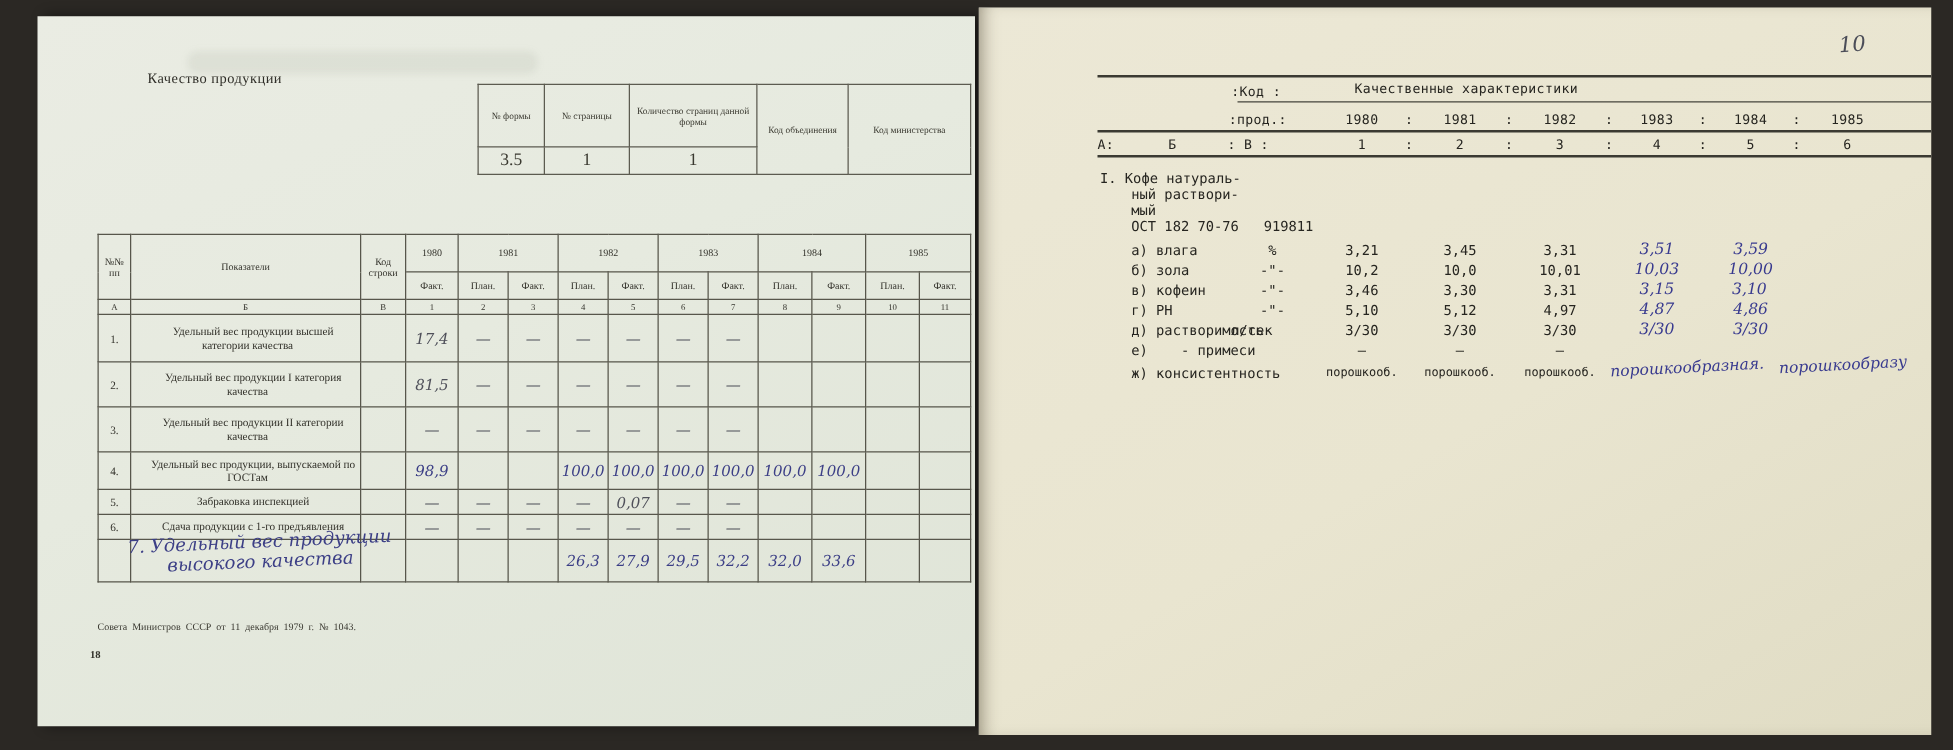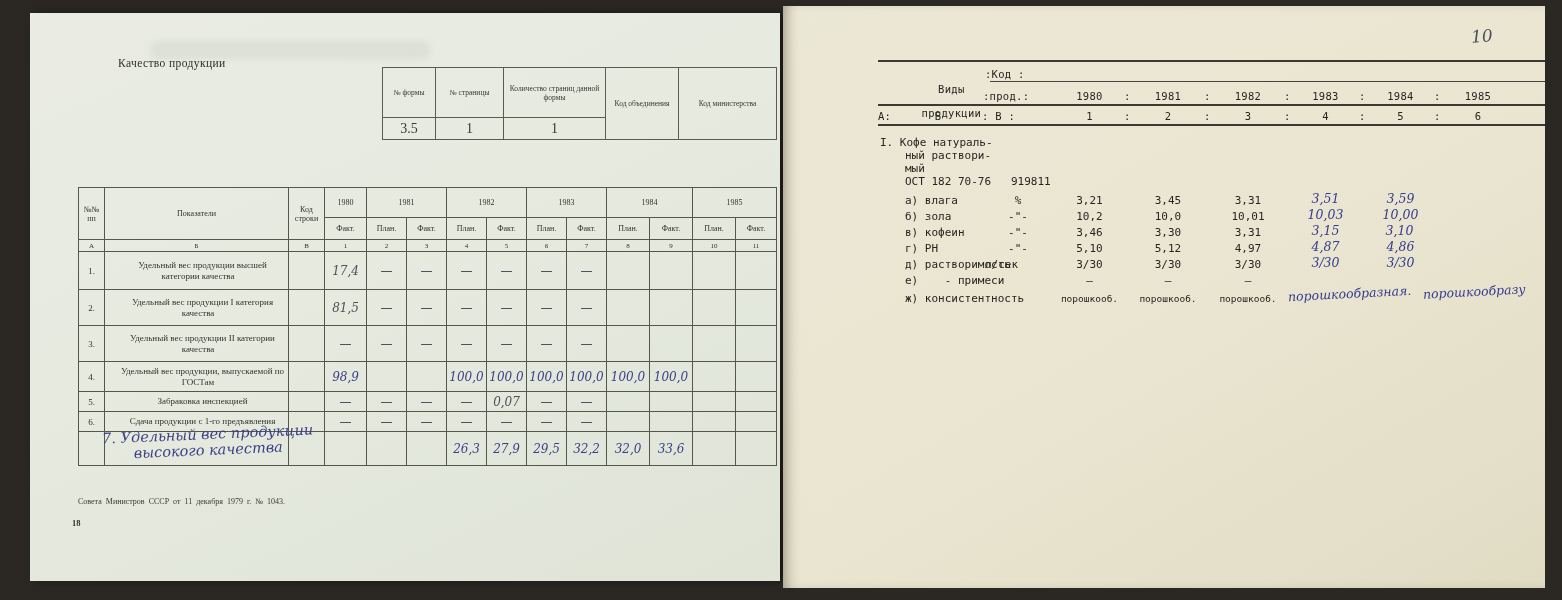--- a/index.html
+++ b/index.html
@@ -307,26 +307,23 @@
 
 <div class="page page-right">
   <div class="rp-num">10</div>
 
   <div class="rt">
     <div class="hrule" style="top:0;"></div>
     <div class="hrule" style="top:44px;"></div>
     <div class="hrule" style="top:64px;"></div>
     <div class="thinrule" style="top:21px;left:112px;width:555px;"></div>
 
-    <div class="abs hd ctr" style="left:0;top:11px;width:107px;">
-      <span>Виды</span><br>
-      <span>продукции</span>
-    </div>
     <div class="abs hd" style="left:107px;top:8px;">:Код :</div>
     <div class="abs hd" style="left:105px;top:30px;">:прод.:</div>
+    <div class="abs hd ctr" style="left:130px;top:5px;width:330px;">Качественные характеристики</div>
 
     <div class="abs hd ctr" style="left:173px;top:30px;width:77px;">1980</div>
     <div class="abs hd ctr" style="left:250px;top:30px;width:80px;">1981</div>
     <div class="abs hd ctr" style="left:330px;top:30px;width:80px;">1982</div>
     <div class="abs hd ctr" style="left:410px;top:30px;width:75px;">1983</div>
     <div class="abs hd ctr" style="left:485px;top:30px;width:75px;">1984</div>
     <div class="abs hd ctr" style="left:560px;top:30px;width:80px;">1985</div>
     <div class="abs hd" style="left:246px;top:30px;">:</div>
     <div class="abs hd" style="left:326px;top:30px;">:</div>
     <div class="abs hd" style="left:406px;top:30px;">:</div>

